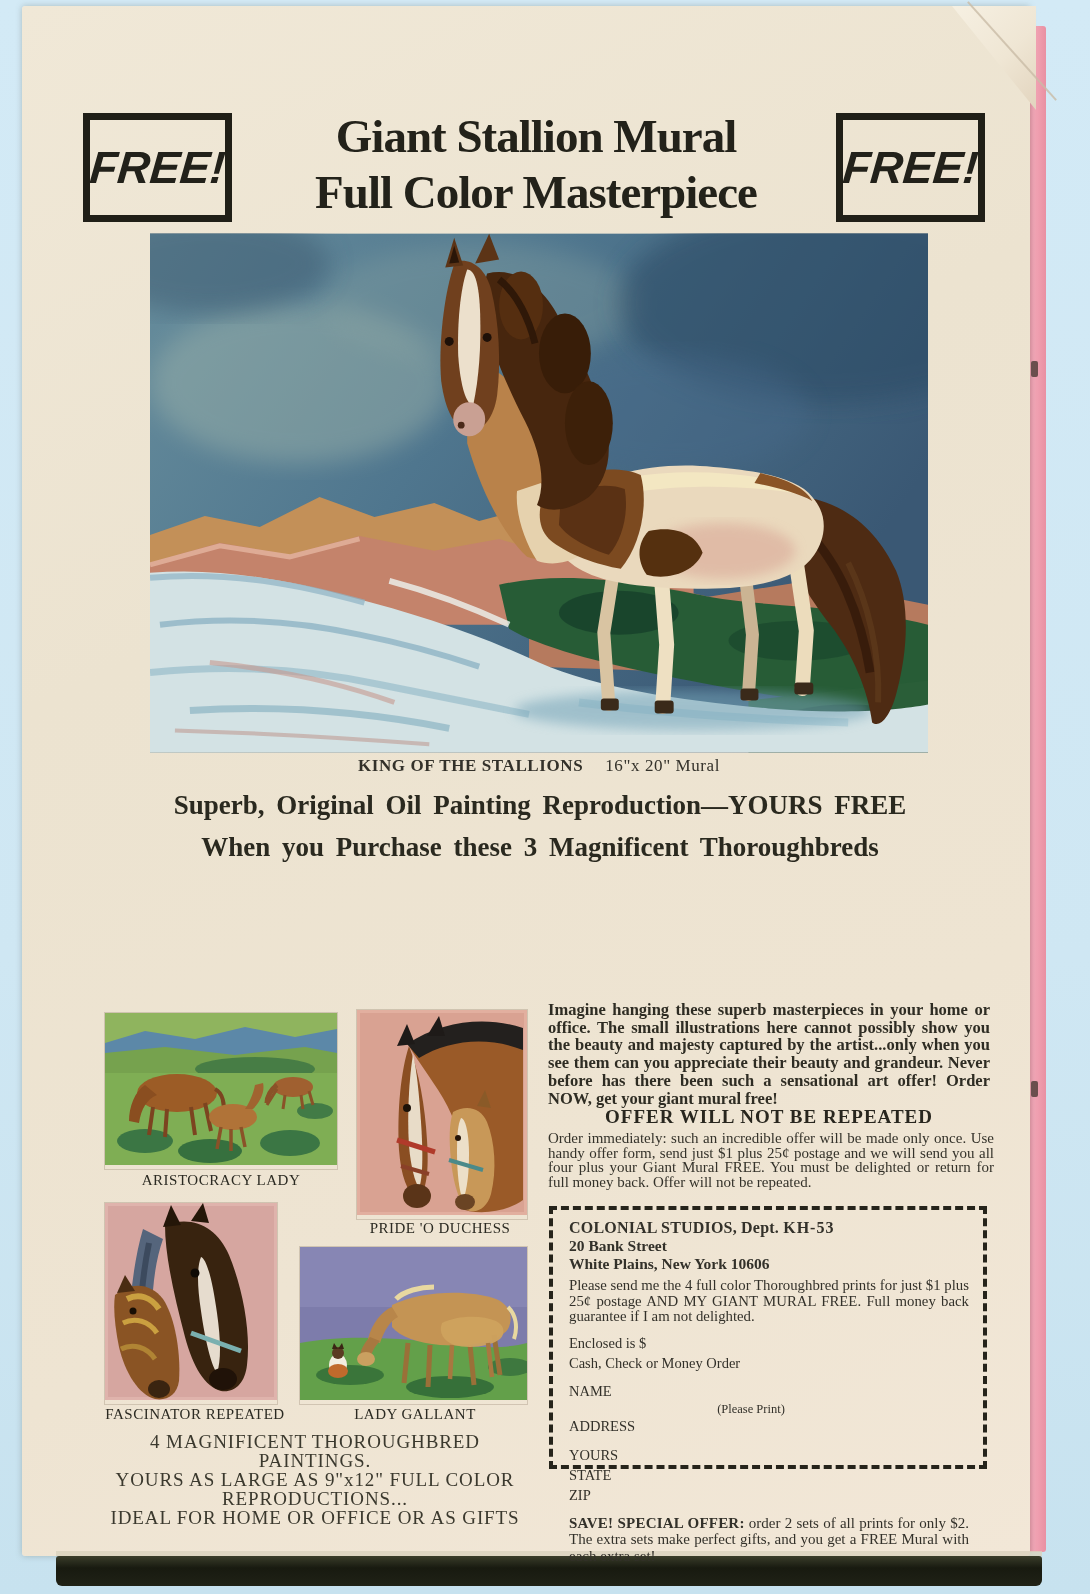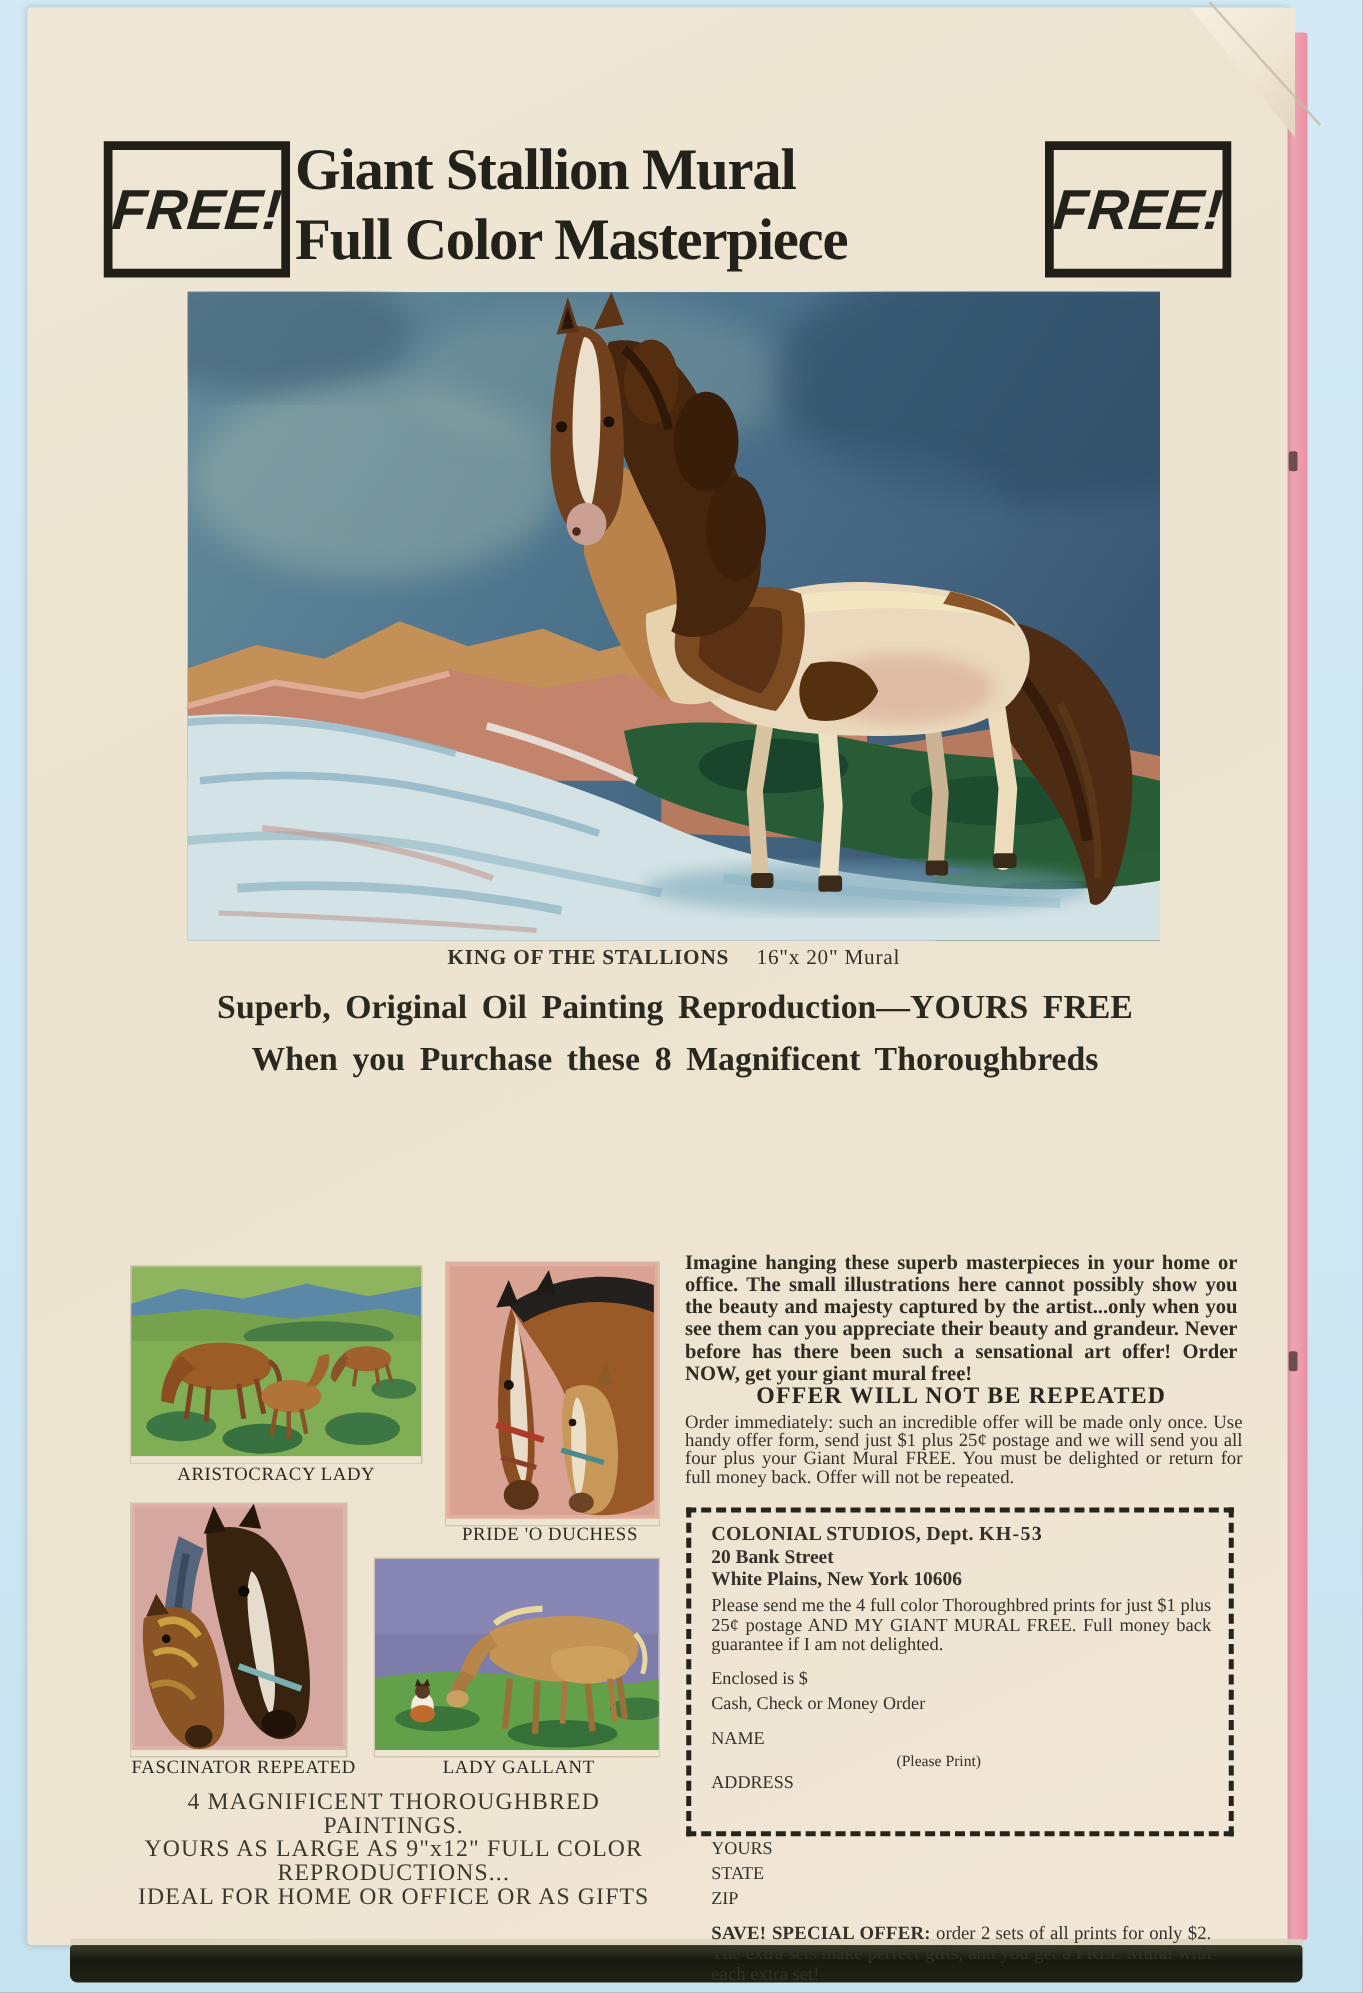--- a/index.html
+++ b/index.html
@@ -22,21 +22,21 @@
     transform:rotate(48deg);opacity:.8;}
   .book-shadow{left:56px;top:1556px;width:986px;height:30px;border-radius:3px 3px 6px 6px;
     background:linear-gradient(180deg,#3a3d2a 0%,#181a10 40%,#202216 100%);}
   .paper-edge-hl{left:56px;top:1551px;width:986px;height:5px;background:#d9d2bd;opacity:.8;}
 
   
   .free-box{width:149px;height:109px;border:7px solid #201f17;box-sizing:border-box;
     display:flex;align-items:center;justify-content:center;}
   .free-text{font-family:"Liberation Sans",sans-serif;font-style:italic;font-weight:bold;
     font-size:45px;color:#22211a;transform:skewX(-5deg);letter-spacing:0;}
-  .title{left:236px;top:108px;width:600px;font-weight:bold;
+  .title{left:236px;top:108px;width:600px;text-align:center;font-weight:bold;
     font-size:47px;line-height:56px;letter-spacing:-1px;color:#23221a;}
 
   
   .mural-frame{left:150px;top:233px;width:778px;height:520px;}
   .caption{left:150px;top:756px;width:778px;text-align:center;font-size:17px;
     color:#33312a;letter-spacing:.6px;}
   .caption .cap-size{margin-left:22px;}
   .subhead{left:88px;top:784px;width:904px;text-align:center;font-weight:bold;
     font-size:27px;line-height:42px;color:#2a291f;word-spacing:5px;letter-spacing:0;}
   .banner{left:97px;top:884px;width:886px;height:84px;border:8px solid #23221a;
@@ -65,21 +65,21 @@
   .co-addr{font-weight:bold;font-size:15.5px;line-height:18px;}
   .co-body{font-size:14.8px;line-height:15.6px;text-align:justify;margin-top:5px;}
   .frow{display:flex;align-items:baseline;font-size:14.5px;flex-direction:column;}
   .frow .lbl{white-space:nowrap;}
   .dots{flex:1;height:6px;align-self:flex-end;margin:0 4px 3px 7px;
     background-image:radial-gradient(circle at 2.6px 2.8px,#2d2b22 1.7px,transparent 2px);
     background-size:7px 6px;background-repeat:repeat-x;}
   .row-enclosed{margin-top:10px;}
   .row-name{margin-top:11px;}
   .please-print{font-size:12.5px;text-align:center;width:55%;margin-left:18%;margin-top:-1px;}
-  .row-address{margin-top:1px;gap:24px;}
+  .row-address{margin-top:1px;}
   .row-city{margin-top:9px;}
   .special{margin-top:8px;font-size:15px;line-height:16.6px;text-align:justify;}
   .special b{letter-spacing:.2px;}
 </style>
 </head>
 <body>
 
 <div class="screen">
 
   <div class="abs pink-edge">
@@ -196,21 +196,21 @@
       <path d="M300,30 L305,12 L310,29 Z" fill="#2a1608"></path>
     </svg>
   </div>
 
   <div class="abs caption">
     <b class="cap-title">KING OF THE STALLIONS</b><span class="cap-size">16"x 20" Mural</span>
   </div>
 
   <div class="abs subhead">
     <div>Superb, Original Oil Painting Reproduction—YOURS FREE</div>
-    <div>When you Purchase these 8 Magnificent Thoroughbreds</div>
+    <div>When you Purchase these 3 Magnificent Thoroughbreds</div>
   </div>
 
 
   <div class="abs thumb" style="left:105px;top:1013px;">
     <svg width="232" height="152" viewBox="0 0 232 152">
       <rect width="232" height="152" fill="#8fb45e"></rect>
       <path d="M0,30 L40,18 L90,26 L140,14 L190,24 L232,16 L232,44 L0,44 Z" fill="#5c88a8"></path>
       <path d="M0,40 L60,34 L130,42 L200,34 L232,40 L232,62 L0,62 Z" fill="#76a24e"></path>
       <ellipse cx="150" cy="56" rx="60" ry="12" fill="#3c7444" opacity="0.8"></ellipse>
       <rect y="60" width="232" height="92" fill="#7fae54"></rect>

